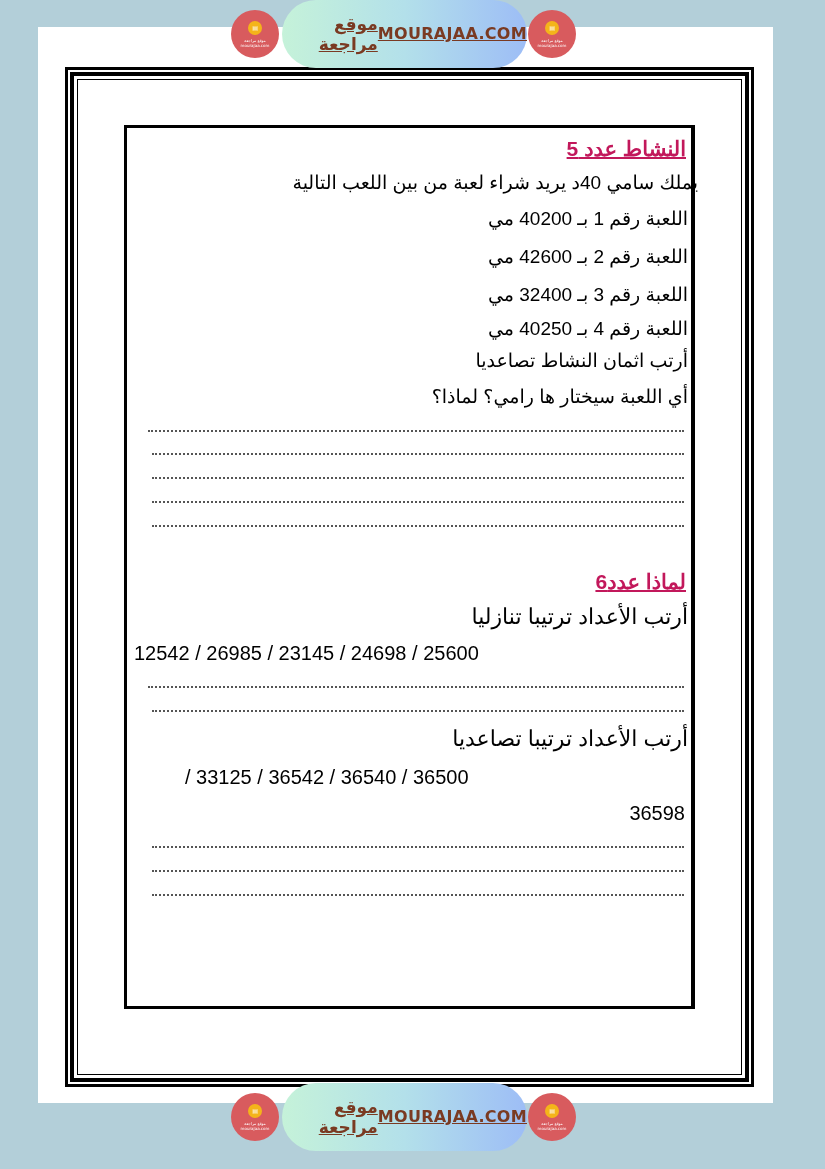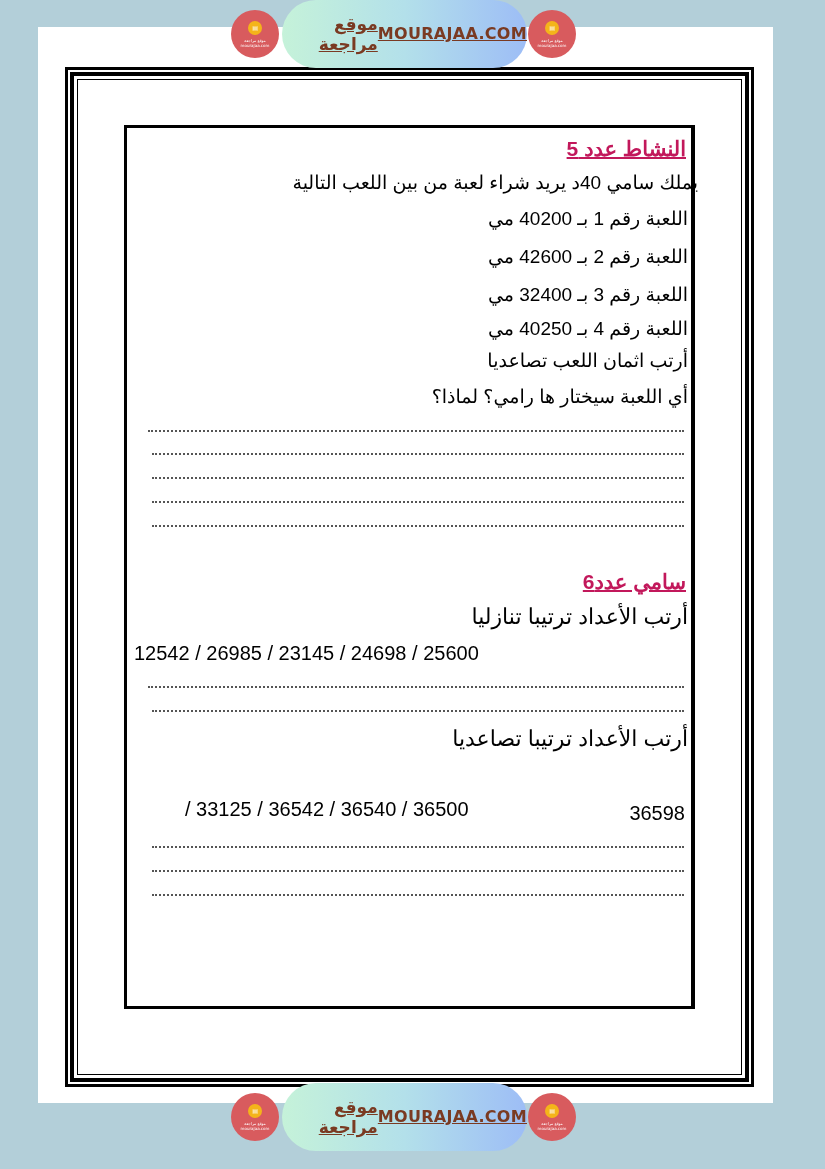--- a/index.html
+++ b/index.html
@@ -60,38 +60,38 @@
 </div>
 
 <div class="content-box"></div>
 
 <div class="doc title" style="right:139px; top:137px;">النشاط عدد 5</div>
 <div class="doc line" style="right:127px; top:171px;">يملك سامي 40د يريد شراء لعبة من بين اللعب التالية</div>
 <div class="doc line" style="right:137px; top:207px;">اللعبة رقم 1 بـ 40200 مي</div>
 <div class="doc line" style="right:137px; top:245px;">اللعبة رقم 2 بـ 42600 مي</div>
 <div class="doc line" style="right:137px; top:283px;text-align:center;">اللعبة رقم 3 بـ 32400 مي</div>
 <div class="doc line" style="right:137px; top:317px;">اللعبة رقم 4 بـ 40250 مي</div>
-<div class="doc line" style="right:137px; top:349px;">أرتب اثمان اللعب تصاعديا</div>
+<div class="doc line" style="right:137px; top:349px;">أرتب اثمان النشاط تصاعديا</div>
 <div class="doc line" style="right:137px; top:385px;">أي اللعبة سيختار ها رامي؟ لماذا؟</div>
 
 <div class="dots" style="left:148px; top:430px; width:536px;"></div>
 <div class="dots" style="left:152px; top:453px; width:532px;"></div>
 <div class="dots" style="left:152px; top:477px; width:532px;"></div>
 <div class="dots" style="left:152px; top:501px; width:532px;"></div>
 <div class="dots" style="left:152px; top:525px; width:532px;"></div>
 
-<div class="doc title" style="right:139px; top:570px;">سامي عدد6</div>
+<div class="doc title" style="right:139px; top:570px;">لماذا عدد6</div>
 <div class="doc bold-line" style="right:137px; top:604px;">أرتب الأعداد ترتيبا تنازليا</div>
 <div class="nums" style="left:134px; top:642px;">12542    /   26985  /   23145 /   24698    /   25600</div>
 
 <div class="dots" style="left:148px; top:686px; width:536px;"></div>
 <div class="dots" style="left:152px; top:710px; width:532px;"></div>
 
 <div class="doc bold-line" style="right:137px; top:726px;">أرتب الأعداد ترتيبا تصاعديا</div>
-<div class="nums" style="left:185px; top:798px;">/     33125    /  36542     /     36540    /   36500</div>
+<div class="nums" style="left:185px; top:766px;">/     33125    /  36542     /     36540    /   36500</div>
 <div class="nums" style="right:140px; top:802px;">36598</div>
 
 <div class="dots" style="left:152px; top:846px; width:532px;"></div>
 <div class="dots" style="left:152px; top:870px; width:532px;"></div>
 <div class="dots" style="left:152px; top:894px; width:532px;"></div>
 
 <div class="banner banner-bottom">
   <div class="badge left">
     <div class="logo">▤</div>
     <div class="tiny">موقع مراجعة mourajaa.com</div>

